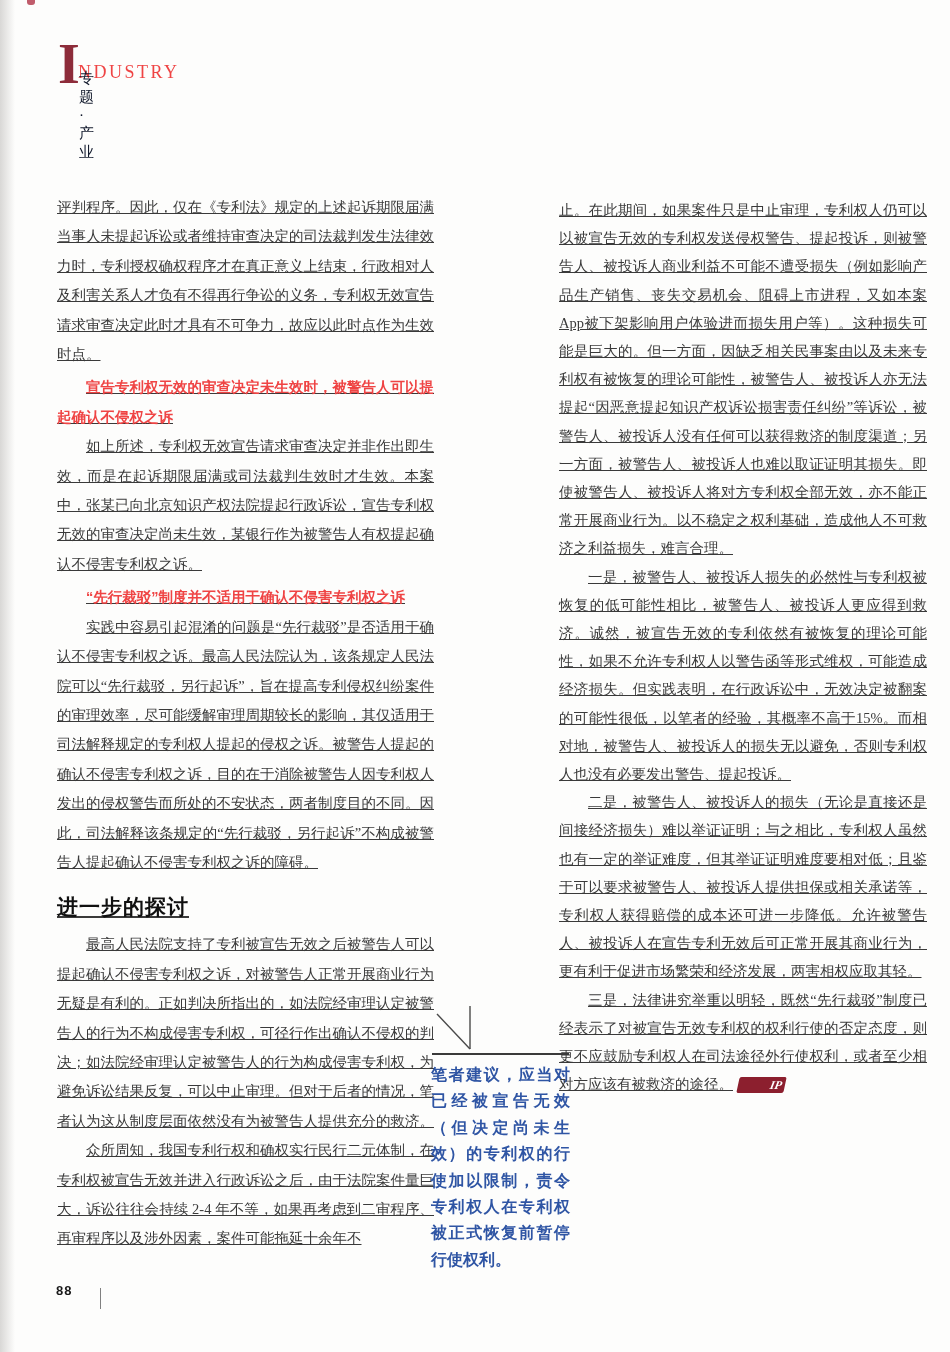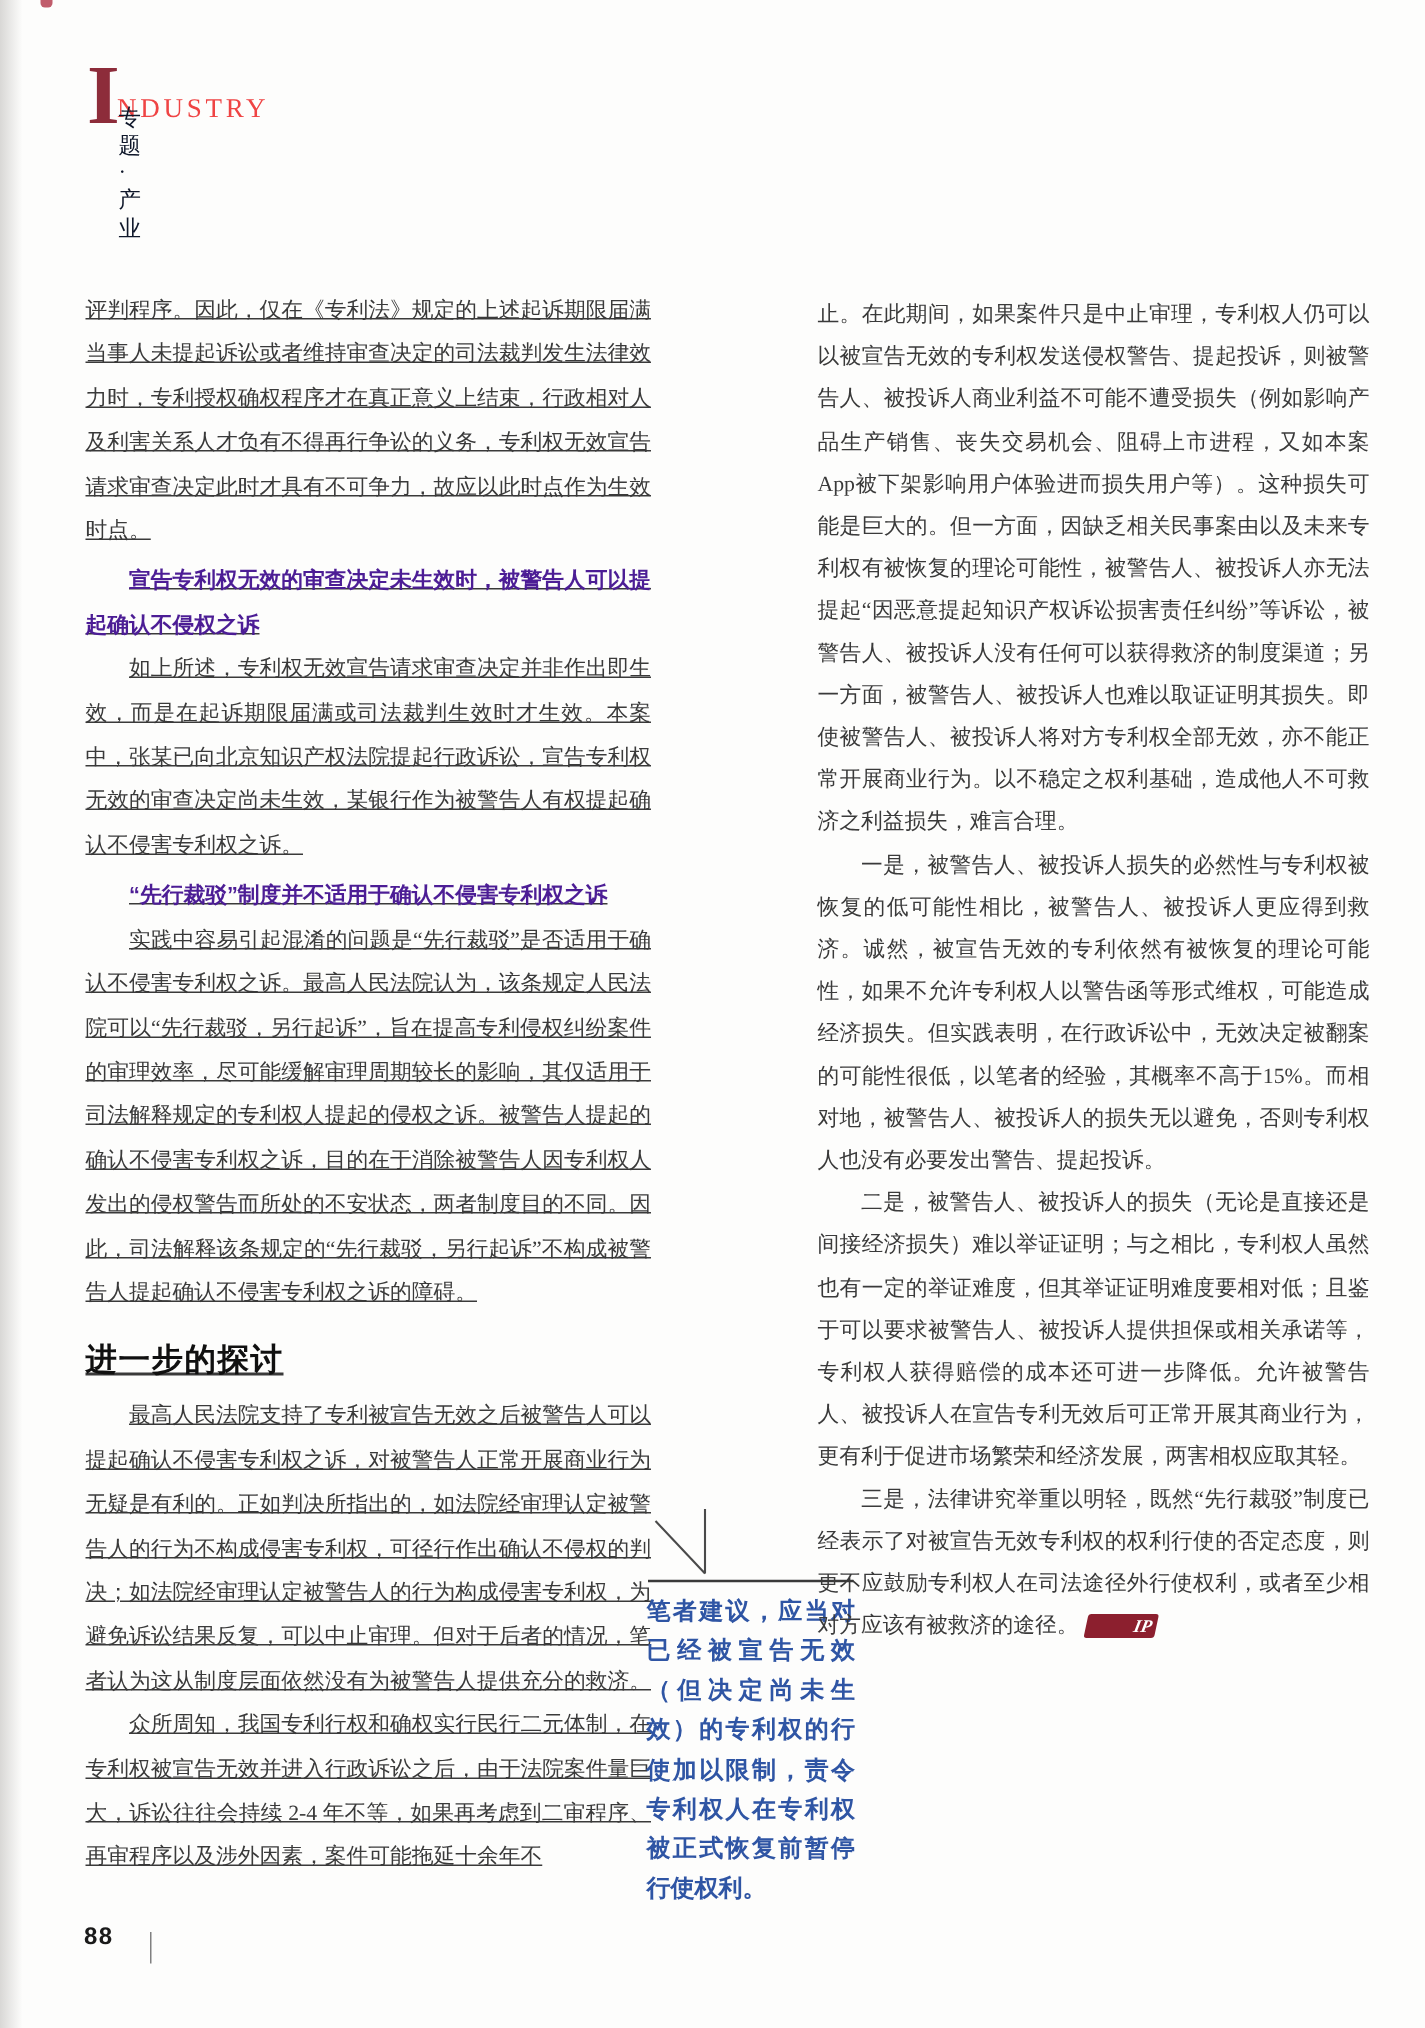--- a/index.html
+++ b/index.html
@@ -15,40 +15,40 @@
           color:#8d2c3a;font-family:"Liberation Serif","DejaVu Serif",serif;}
   .brand{position:absolute;left:20px;top:26px;font-size:18px;letter-spacing:2.5px;color:#ef4444;
          font-family:"Liberation Serif","DejaVu Serif",serif;}
   .subtitle{position:absolute;left:21px;top:33px;font-size:15px;letter-spacing:3px;color:#0f172a;}
 
   
   .col{position:absolute;font-size:14.5px;color:#3a3a3a;}
   .col p{margin:0;text-align:justify;text-indent:2em;}
   .col p.cont{text-indent:0;}
   .left{left:57px;top:193px;width:377px;line-height:29.4px;text-decoration:underline;}
-  .right{left:545px;top:196px;width:368px;line-height:28.2px;}
-  .col h3{margin:4px 0 0 0;font-size:14.5px;line-height:29.4px;color:#4c1d95;text-indent:2em;text-align:justify;
+  .right{left:559px;top:196px;width:368px;line-height:28.2px;text-decoration:underline;}
+  .col h3{margin:4px 0 0 0;font-size:14.5px;line-height:29.4px;color:#ef4444;text-indent:2em;text-align:justify;
       font-family:"Liberation Sans","DejaVu Sans",sans-serif;font-weight:bold;}
   .col h2{margin:14px 0 8px 0;font-size:21px;line-height:31px;color:#101010;letter-spacing:1px;text-indent:0;
       font-family:"Liberation Sans","DejaVu Sans",sans-serif;font-weight:bold;}
 
   
   .callout{position:absolute;left:431px;top:1000px;width:139px;}
   .callout svg{display:block;}
   .callout p{margin:6px 0 0 0;font-family:"Liberation Sans","DejaVu Sans",sans-serif;font-weight:bold;
       font-size:16px;line-height:26.4px;color:#2f55a4;text-align:justify;}
 
   
   .endmark{display:inline-block;background:#8c1f2e;color:#ffffff;font-family:"Liberation Serif","DejaVu Serif",serif;
       font-style:italic;font-weight:bold;font-size:12px;line-height:14px;padding:1px 3px;margin-left:5px;
       transform:skewX(-12deg);border-radius:2px;}
 
   
   .pageno{position:absolute;left:56px;top:1283px;font-family:"Liberation Sans","DejaVu Sans",sans-serif;
-      font-weight:600;font-size:16px;color:#1a1a1a;letter-spacing:1px;}
+      font-weight:600;font-size:13px;color:#1a1a1a;letter-spacing:1px;}
   .foot-bar{position:absolute;left:100px;top:1288px;width:1px;height:21px;background:#808080;}
 </style>
 </head>
 <body>
 
 <div class="page">
 
   <div class="edge-shade"></div>
   <div class="speck"></div>
 

